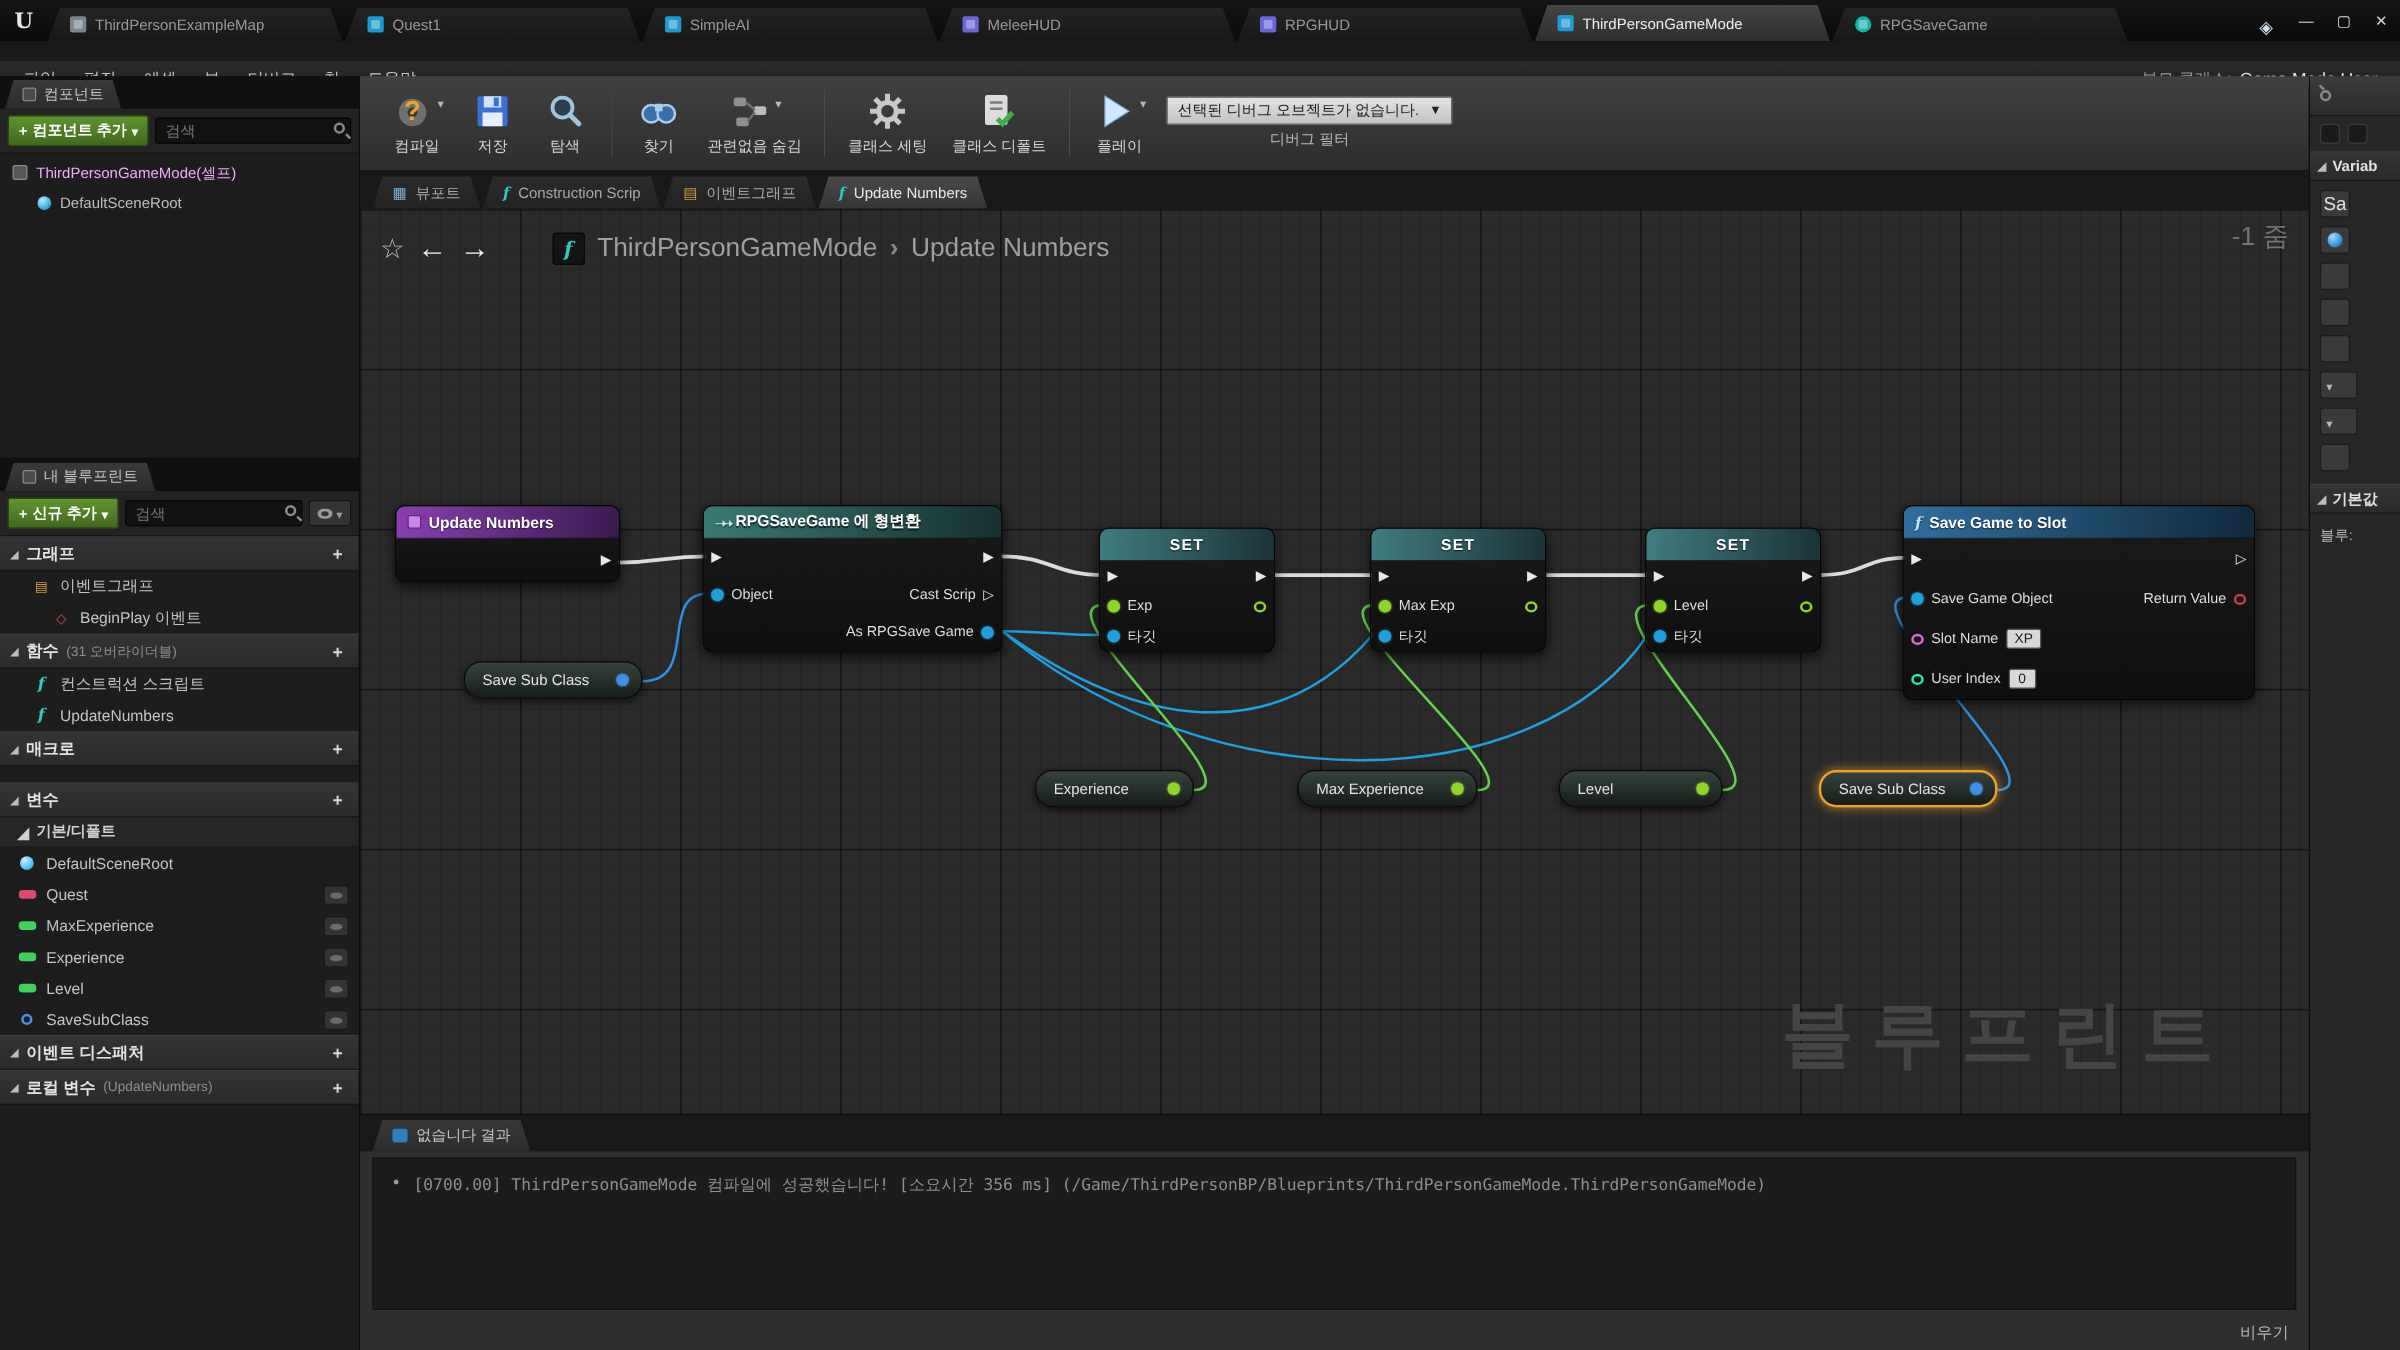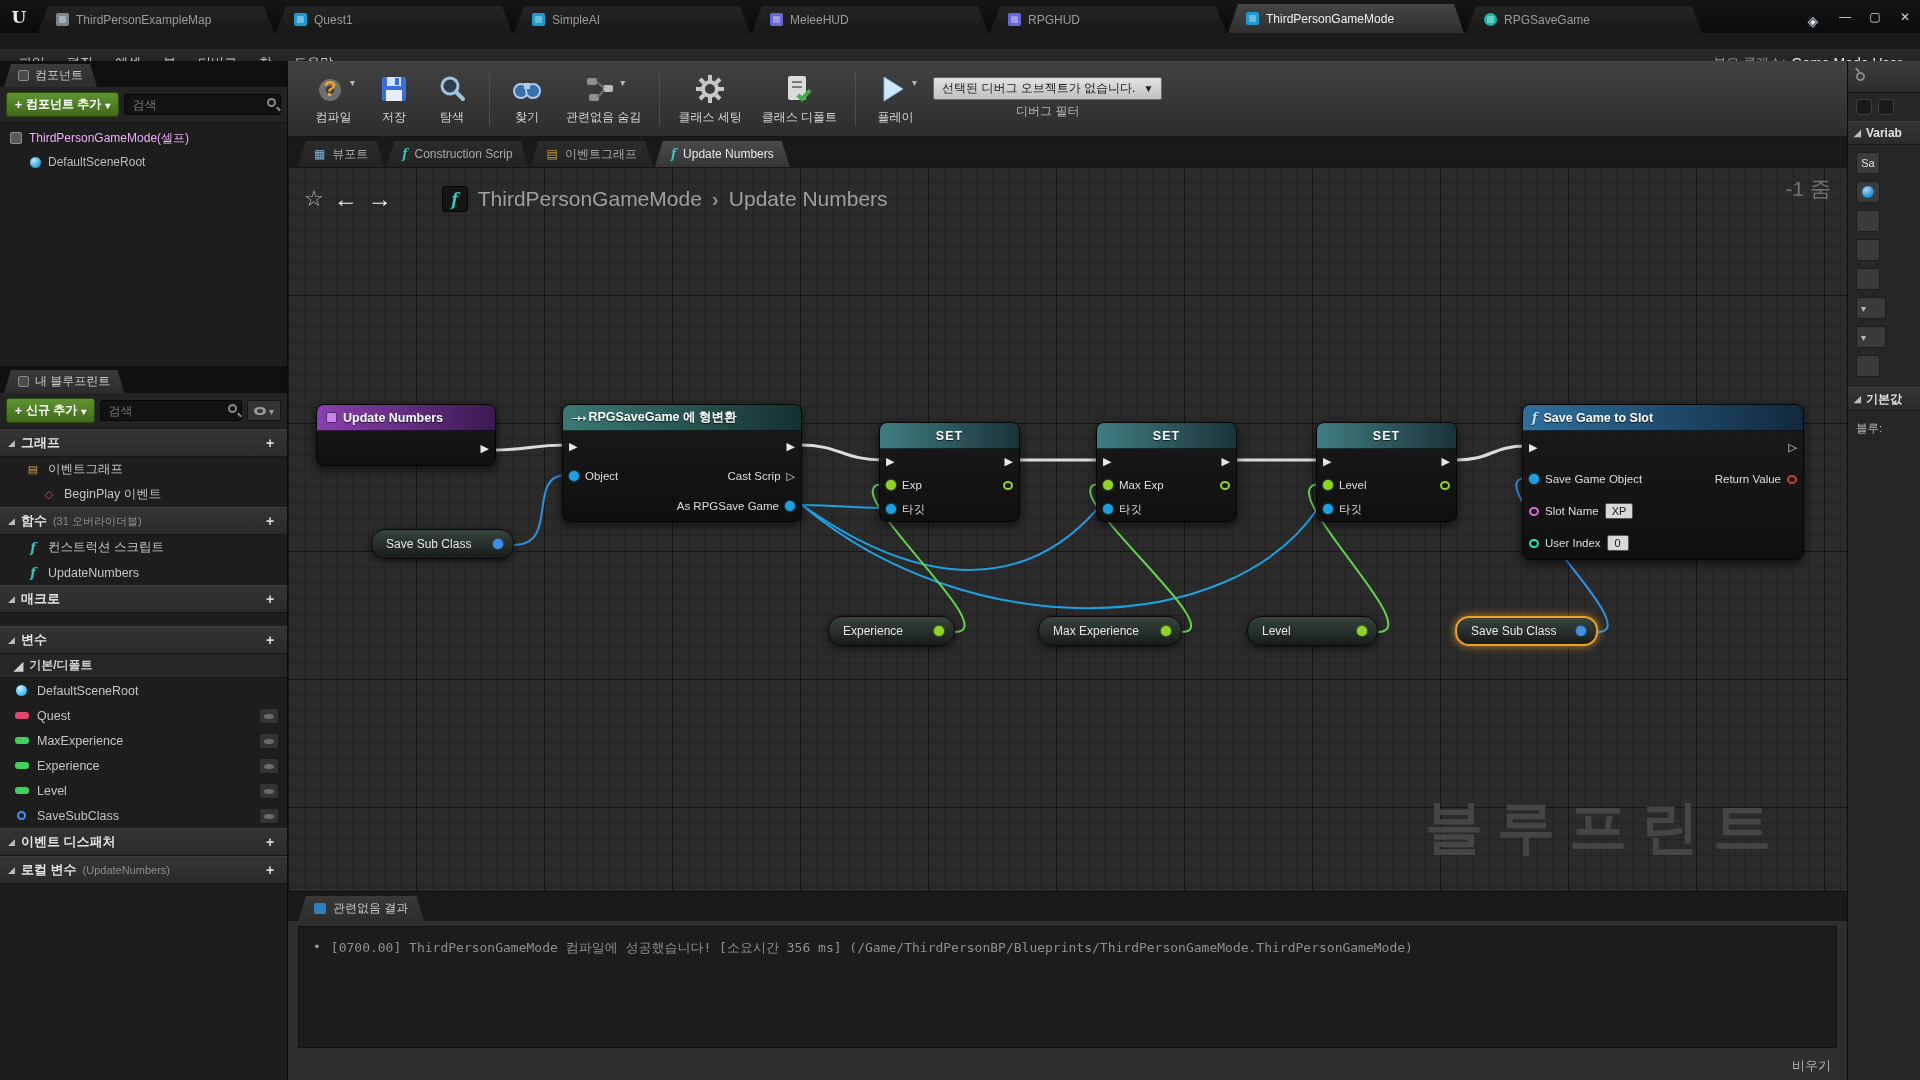--- a/index.html
+++ b/index.html
@@ -210,21 +210,21 @@
     background:#262626; border-left:1px solid #0c0c0c; display:flex; flex-direction:column; align-items:flex-start; }
   .rp-topbtn { width:100%; height:32px; background:linear-gradient(#3c3c3c,#2c2c2c); border-bottom:1px solid #141414;
     display:flex; align-items:center; padding-left:8px; }
   .rp-minirow { display:flex; gap:6px; padding:6px 0 6px 8px; }
   .rp-mini { width:16px; height:16px; background:#1a1a1a; border:1px solid #3c3c3c; border-radius:3px; position:relative; }
   .rp-header { width:100%; height:24px; background:linear-gradient(#343434,#2a2a2a); border-top:1px solid #3e3e3e;
     border-bottom:1px solid #161616; display:flex; align-items:center; gap:5px; padding-left:6px;
     color:#e0e0e0; font-size:12px; font-weight:bold; white-space:nowrap; overflow:hidden; }
   .rp-header .tri { font-size:9px; color:#bdbdbd; }
   .rp-btn { width:24px; height:22px; margin:7px 0 0 8px; background:#3a3a3a; border:1px solid #1c1c1c;
-    border-radius:3px; display:flex; align-items:center; justify-content:center; color:#e2e2e2; font-size:11px; }
+    border-radius:3px; display:flex; align-items:center; justify-content:center; color:#e2e2e2; font-size:15px; }
   .rp-btn.blue-dot::after { content:""; width:12px; height:12px; border-radius:50%;
     background:radial-gradient(circle at 35% 30%, #9fd8ff, #2a8fd0 65%, #135a88); }
   .rp-btn.combo { width:30px; justify-content:space-between; padding:0 4px; color:#b8b8b8; }
   .rp-label { margin:10px 0 0 8px; color:#b8b8b8; font-size:11.5px; white-space:nowrap; }
 </style>
 </head>
 <body>
 
 <div id="page">
 
@@ -761,21 +761,21 @@
       <div class="getter selected" style="left:1167px;top:449px;width:143px;">
         <span>Save Sub Class</span>
         <span class="pin p-class"></span>
       </div>
     </div>
 
     <div id="compiler">
       <div id="compiler-tabstrip">
         <div id="compiler-tab">
           <span class="comp-tab-ico"></span>
-          <span>관련없음 결과</span>
+          <span>없습니다 결과</span>
         </div>
       </div>
       <div id="log-area">
         <span class="bullet"></span>
         <span>[0700.00] ThirdPersonGameMode 컴파일에 성공했습니다! [소요시간 356 ms] (/Game/ThirdPersonBP/Blueprints/ThirdPersonGameMode.ThirdPersonGameMode)</span>
       </div>
       <div id="compiler-footer">
         <span id="clear-link">비우기</span>
       </div>
     </div>

